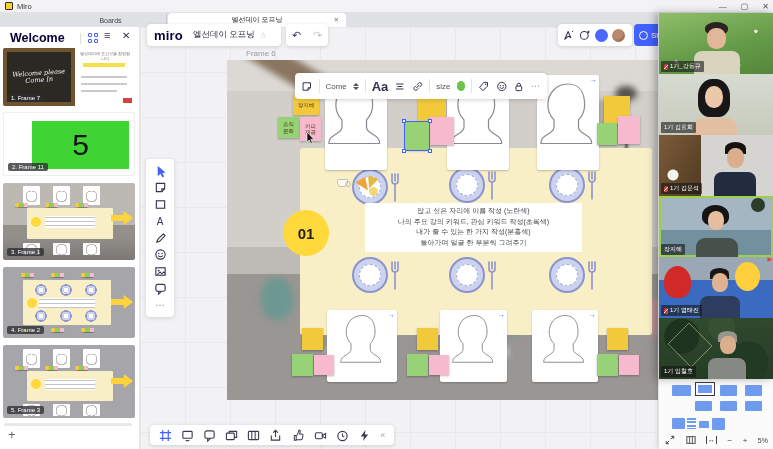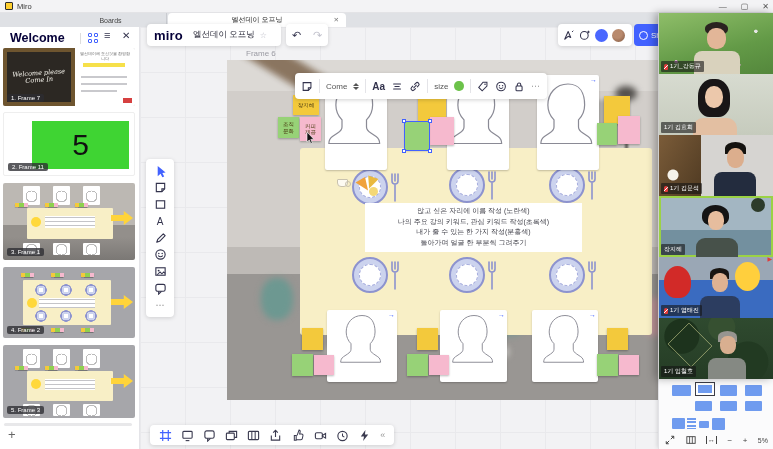--- a/index.html
+++ b/index.html
@@ -95,21 +95,21 @@
   #cursor1{position:absolute;left:79px;top:72px;z-index:6;}
   .bcl{position:absolute;width:46px;height:50px;z-index:3;}
   .bcl .by{left:10px;top:0;width:21px;height:22px;}
   .bcl .bg{left:0;top:26px;width:21px;height:22px;}
   .bcl .bp{left:22px;top:27px;width:20px;height:20px;}
 
   
   #ctxbar{position:absolute;left:155px;top:46px;width:252px;height:26px;background:#fff;border-radius:4px;box-shadow:0 1px 4px rgba(0,0,0,.18);display:flex;align-items:center;padding:0 6px;gap:6px;z-index:7;}
   #ctxbar .vd{width:1px;height:14px;background:#e4e4e8;}
   #ctxbar .lbl{font-size:8px;color:#555;}
-  #aa{font-size:10px;color:#33334d;font-weight:bold;}
+  #aa{font-size:13px;color:#33334d;font-weight:bold;}
   #sizedot{width:10px;height:10px;border-radius:50%;background:#6cc24a;}
   .stp{display:flex;flex-direction:column;gap:1px;}
   .stp b{width:0;height:0;border-left:3px solid transparent;border-right:3px solid transparent;}
   .stp .up{border-bottom:3.5px solid #555;}
   .stp .dn{border-top:3.5px solid #555;}
   #ctx-more{font-size:9px;color:#888;letter-spacing:1px;}
 
   
   #rail{position:absolute;left:6px;top:132px;width:28px;height:158px;background:#fff;border-radius:4px;box-shadow:0 1px 4px rgba(0,0,0,.15);display:flex;flex-direction:column;align-items:center;justify-content:space-between;padding:5px 0;z-index:7;}
   #rail .tool{width:14px;height:14px;display:flex;align-items:center;justify-content:center;}
@@ -360,20 +360,21 @@
             <path d="M2 1v7M5 1v7M8 1v7M2 8c0 2 1.5 3 3 3s3-1 3-3M5 11v17" stroke="#8d93cf" stroke-width="1.6" fill="none" stroke-linecap="round"></path>
           </svg>
         </div>
 
       <div id="txtbox">
         <div>앉고 싶은 자리에 이름 작성 (노란색)</div>
         <div>나의 주요 강의 키워드, 관심 키워드 작성(초록색)</div>
         <div>내가 줄 수 있는 한 가지 작성(분홍색)</div>
         <div>돌아가며 얼굴 한 부분씩 그려주기</div>
       </div>
+      <div id="circ01">01</div>
 
       <div class="card" style="left:98px;top:15px;width:62px;height:95px;">
         <svg width="56" height="88" viewBox="0 0 64 96">
             <path d="M32 8 C18 8 9 19 9 32 c0 7 3 13 7 17 l0 8 c0 3 -2 5 -5 7 l-6 4 c-3 2 -4 5 -4 8 l58 0 c0 -3 -1 -6 -4 -8 l-6 -4 c-3 -2 -5 -4 -5 -7 l0 -8 c4 -4 7 -10 7 -17 C51 19 46 8 32 8 Z" fill="#fff" stroke="#8a8a95" stroke-width="1.4"></path>
           </svg>
       </div>
       <div class="card" style="left:220px;top:15px;width:62px;height:95px;">
         <svg width="56" height="88" viewBox="0 0 64 96">
             <path d="M32 8 C18 8 9 19 9 32 c0 7 3 13 7 17 l0 8 c0 3 -2 5 -5 7 l-6 4 c-3 2 -4 5 -4 8 l58 0 c0 -3 -1 -6 -4 -8 l-6 -4 c-3 -2 -5 -4 -5 -7 l0 -8 c4 -4 7 -10 7 -17 C51 19 46 8 32 8 Z" fill="#fff" stroke="#8a8a95" stroke-width="1.4"></path>
           </svg>

